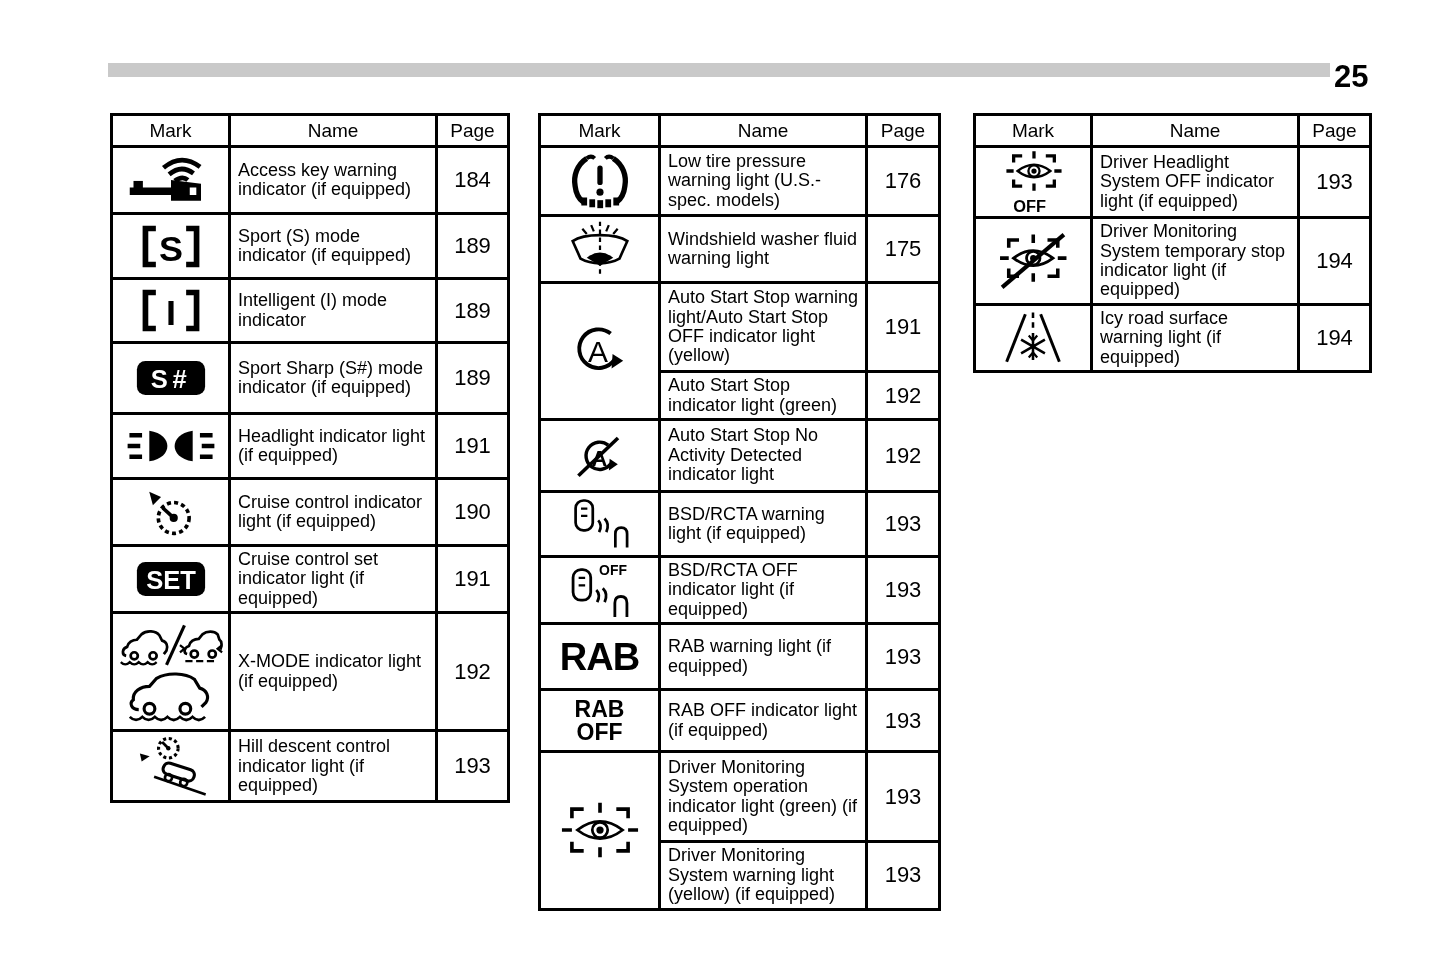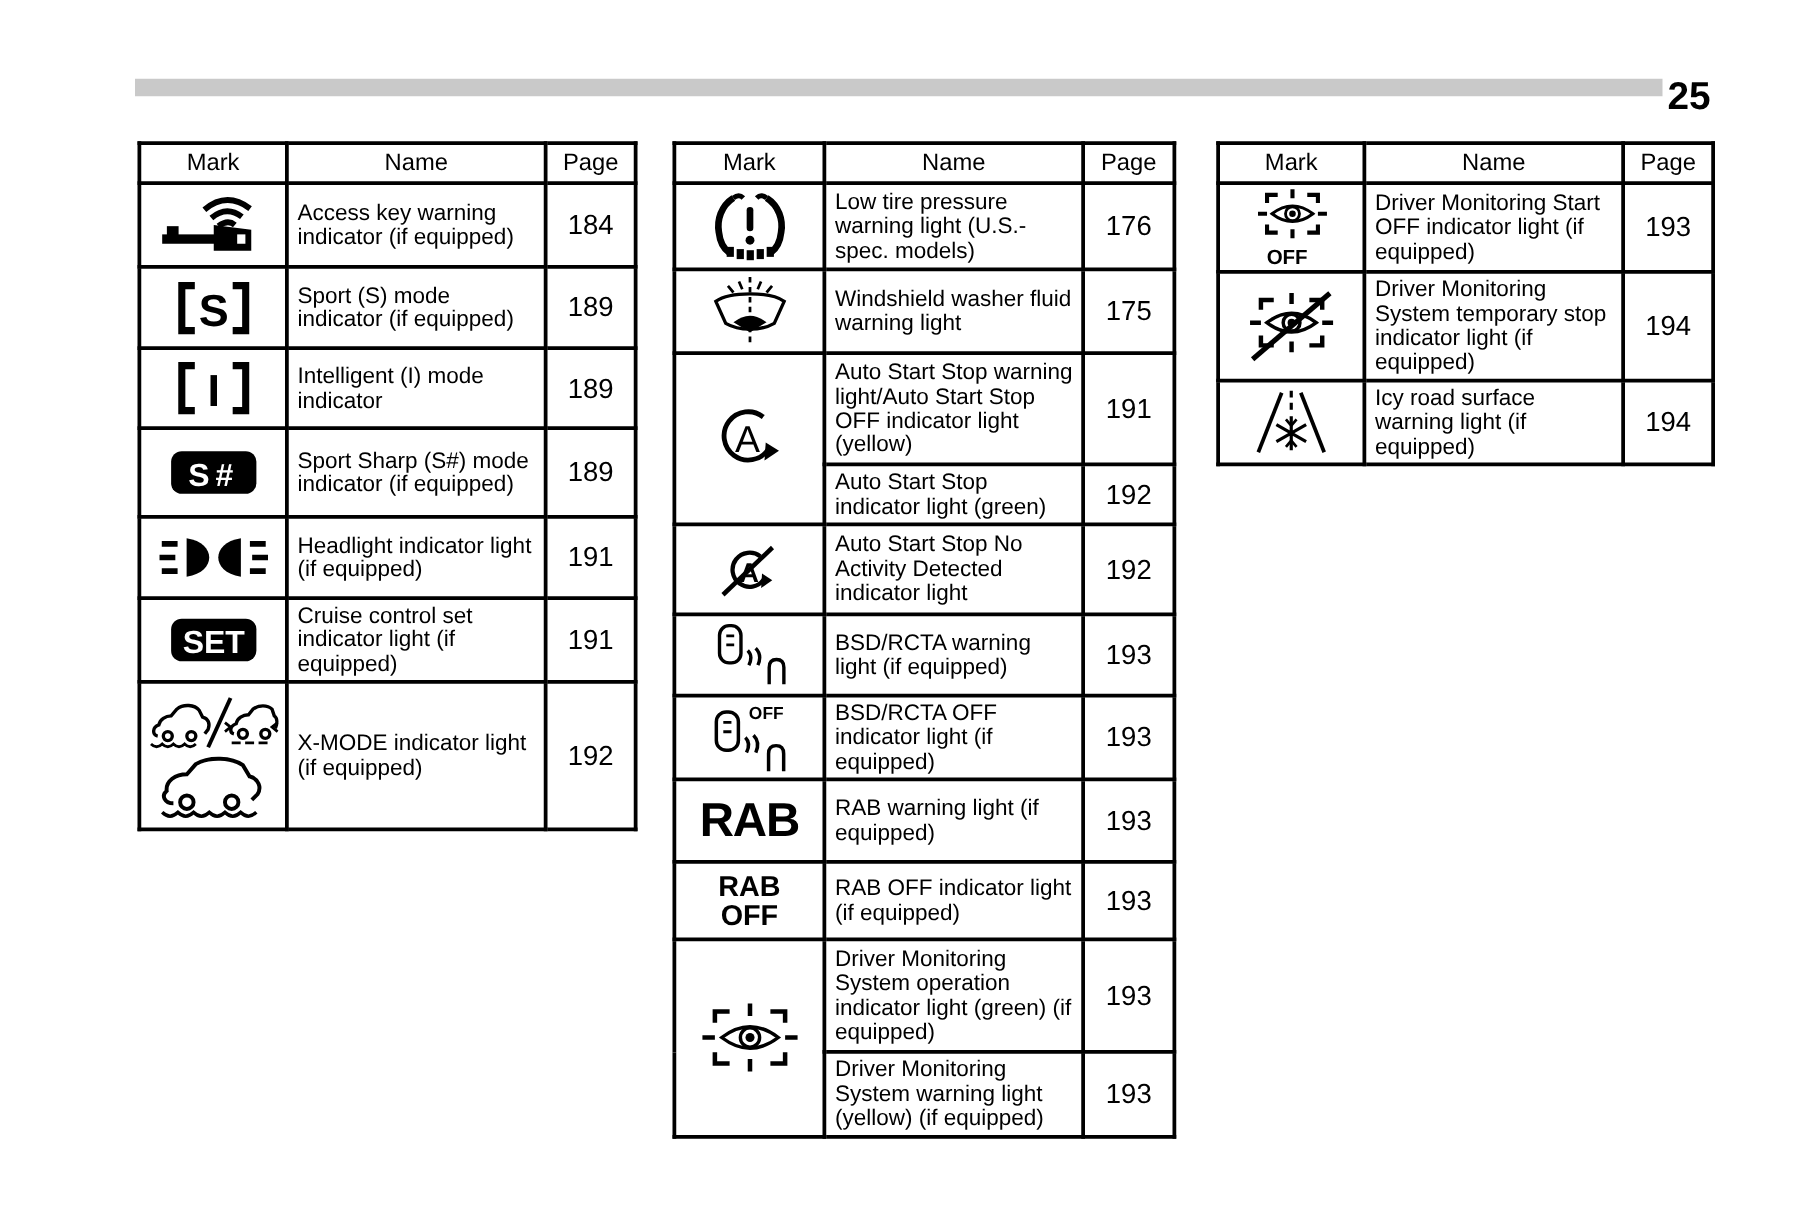--- a/index.html
+++ b/index.html
@@ -95,20 +95,32 @@
         <svg width="94" height="40" viewBox="0 0 104 44">
           <path class="f" d="M28,5 C42,7 48,15 48,22 C48,29 42,37 28,39 Z"></path>
           <path class="f" d="M76,5 C62,7 56,15 56,22 C56,29 62,37 76,39 Z"></path>
           <path class="s" stroke-width="5" d="M6,10 H20 M4,22 H18 M6,34 H20"></path>
           <path class="s" stroke-width="5" d="M84,10 H98 M86,22 H100 M84,34 H98"></path>
         </svg>
       </td>
       <td class="nm">Headlight indicator light (if equipped)</td>
       <td class="pg">191</td>
     </tr>
+    <tr style="height:67px">
+      <td class="mark">
+        <svg width="58" height="55" viewBox="0 0 64 60">
+          <circle class="s" cx="35" cy="36" r="17" stroke-width="4" stroke-dasharray="4.5 3.5"></circle>
+          <line x1="35" y1="36" x2="23" y2="25" stroke="#000" stroke-width="4"></line>
+          <circle class="f" cx="35" cy="36" r="4.5"></circle>
+          <polygon class="f" points="8,7 21,13 12,22"></polygon>
+        </svg>
+      </td>
+      <td class="nm">Cruise control indicator light (if equipped)</td>
+      <td class="pg">190</td>
+    </tr>
     <tr style="height:65px">
       <td class="mark">
         <svg width="72" height="40" viewBox="0 0 76 42">
           <rect class="f" x="2" y="3" width="72" height="36" rx="9"></rect>
           <text x="38" y="32" font-size="27" font-weight="bold" fill="#fff" text-anchor="middle">SET</text>
         </svg>
       </td>
       <td class="nm">Cruise control set indicator light (if equipped)</td>
       <td class="pg">191</td>
     </tr>
@@ -127,20 +139,38 @@
           <path class="s" stroke-width="2.5" d="M68,26 l5,4 -5,4 M115,26 l-5,4 5,4"></path>
           <path class="s" stroke-width="3.5" d="M22,98 C14,98 11,91 16,87 C15,78 24,72 34,72 L42,63 C54,56 74,57 84,64 L90,74 C98,76 101,84 97,90 L92,95"></path>
           <circle class="s" stroke-width="3.5" cx="34" cy="97" r="6"></circle>
           <circle class="s" stroke-width="3.5" cx="74" cy="97" r="6"></circle>
           <path class="s" stroke-width="3" d="M12,106 q7,7 14,0 q7,7 14,0 q7,7 14,0 q7,7 14,0 q7,7 14,0 q7,7 14,0"></path>
         </svg>
       </td>
       <td class="nm">X-MODE indicator light (if equipped)</td>
       <td class="pg">192</td>
     </tr>
+    <tr style="height:70px">
+      <td class="mark">
+        <svg width="80" height="64" viewBox="0 0 90 72">
+          <circle class="s" cx="42" cy="16" r="11" stroke-width="3.5" stroke-dasharray="3.5 3"></circle>
+          <line x1="42" y1="16" x2="35" y2="9" stroke="#000" stroke-width="3"></line>
+          <circle class="f" cx="42" cy="16" r="2.5"></circle>
+          <polygon class="f" points="10,22 21,25 12,31"></polygon>
+          <g transform="rotate(18 52 48)">
+            <rect class="s" stroke-width="3.5" x="34" y="36" width="36" height="13" rx="6"></rect>
+            <circle class="s" stroke-width="3" cx="43" cy="52" r="4"></circle>
+            <circle class="s" stroke-width="3" cx="61" cy="52" r="4"></circle>
+          </g>
+          <line x1="26" y1="48" x2="84" y2="68" stroke="#000" stroke-width="3"></line>
+        </svg>
+      </td>
+      <td class="nm">Hill descent control indicator light (if equipped)</td>
+      <td class="pg">193</td>
+    </tr>
   </tbody>
     </table>
 
   <table class="tbl" id="t2">
     <colgroup>
         <col style="width:120px">
         <col style="width:207px">
         <col style="width:73px">
       </colgroup>
     <tbody>
@@ -289,21 +319,21 @@
           <g transform="translate(10,0) scale(0.8)">
             <path class="s" stroke-width="5" d="M26,9 H13 V19 M62,9 H75 V19 M13,45 V55 H26 M75,45 V55 H62"></path>
             <path class="s" stroke-width="5" d="M44,2 V13 M44,51 V62 M2,32 H13 M75,32 H86"></path>
             <path class="s" stroke-width="3.5" d="M19,32 Q44,13 69,32 Q44,51 19,32 Z"></path>
             <circle class="s" stroke-width="3.5" cx="44" cy="32" r="8.5"></circle>
             <circle class="f" cx="44" cy="32" r="4"></circle>
           </g>
           <text x="40" y="75" font-size="20" font-weight="bold" text-anchor="middle">OFF</text>
         </svg>
       </td>
-      <td class="nm">Driver Monitoring Start OFF indicator light (if equipped)</td>
+      <td class="nm">Driver Headlight System OFF indicator light (if equipped)</td>
       <td class="pg">193</td>
     </tr>
     <tr style="height:87px">
       <td class="mark">
         <svg width="80" height="64" viewBox="0 0 88 70">
           <g transform="translate(6,4) scale(0.87)">
             <path class="s" stroke-width="4.5" d="M26,9 H13 V19 M62,9 H75 V19 M13,45 V55 H26 M75,45 V55 H62"></path>
             <path class="s" stroke-width="4.5" d="M44,2 V13 M44,51 V62 M2,32 H13 M75,32 H86"></path>
             <path class="s" stroke-width="3.5" d="M19,32 Q44,13 69,32 Q44,51 19,32 Z"></path>
             <circle class="s" stroke-width="3.5" cx="44" cy="32" r="8.5"></circle>

